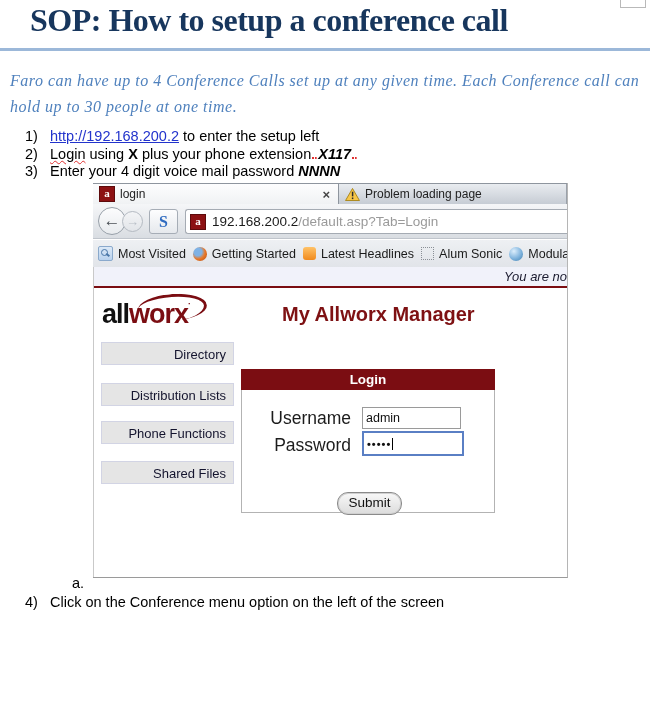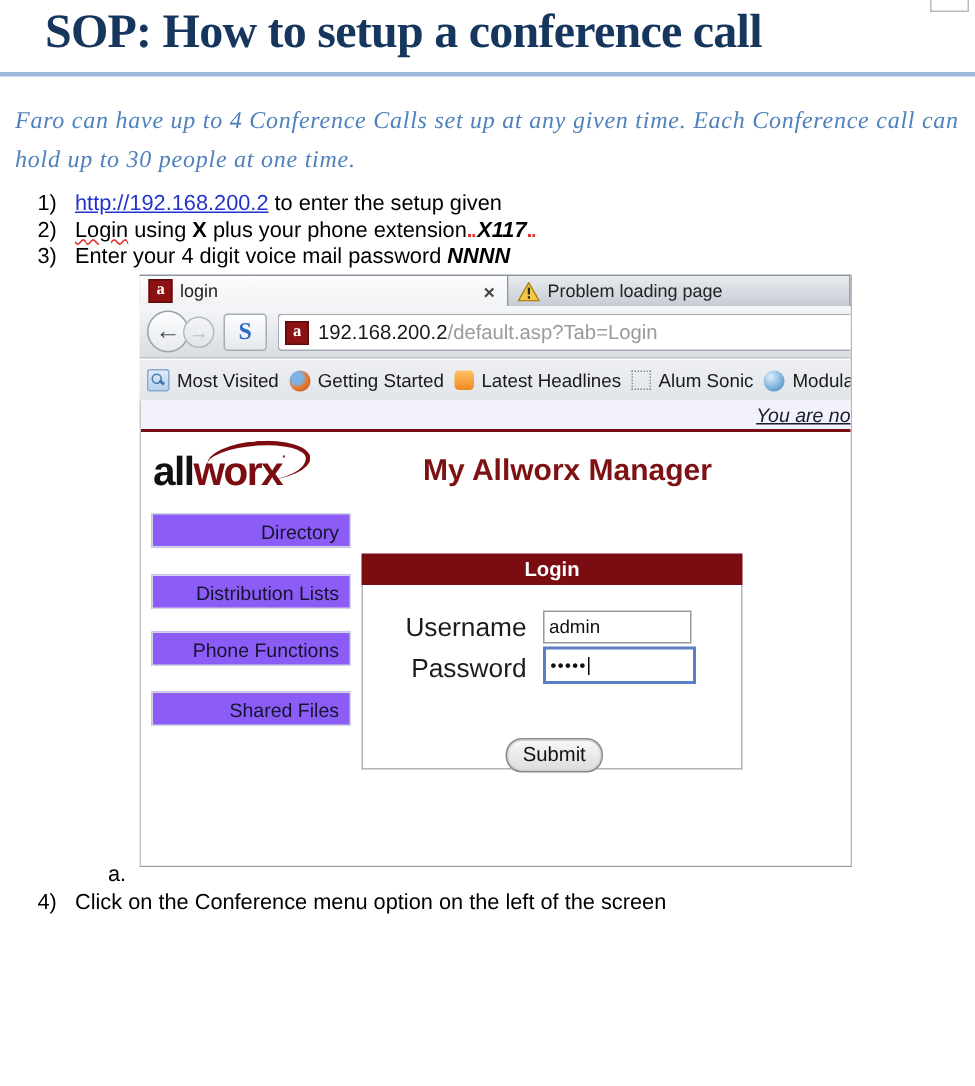--- a/index.html
+++ b/index.html
@@ -83,33 +83,33 @@
       border:1px solid #8aa9cc;position:relative;}
   .mv:after{content:"";position:absolute;left:2px;top:2px;width:5px;height:5px;
             border:1.5px solid #4a77a8;border-radius:50%;}
   .mv:before{content:"";position:absolute;left:7px;top:7px;width:4px;height:1.5px;
              background:#4a77a8;transform:rotate(40deg);}
 
   .content{position:absolute;left:0;top:84px;right:0;bottom:0;background:#fff;
            border-left:1px solid #c9c9c9;box-sizing:border-box;}
   .status{height:19px;background:#f1f2fa;border-bottom:2px solid #7B0D12;
           text-align:right;font-style:italic;font-size:13px;color:#1b1b2f;
-          padding-right:0;line-height:19px;text-decoration:underline;}
+          padding-right:0;line-height:19px;}
 
   .logo{position:absolute;left:8px;top:32px;font-size:27px;font-weight:bold;
         letter-spacing:-1px;color:#111;white-space:nowrap;}
   .logo .worx{color:#7B0D12;}
   .logo .arc{position:absolute;left:36px;top:-5px;width:66px;height:24px;
              border:solid #7B0D12;border-width:3px 3px 0 0;border-radius:50%;
              transform:rotate(-4deg);}
   .logo .reg{font-size:9px;color:#7B0D12;vertical-align:top;}
   .site-heading{position:absolute;left:188px;top:36px;font-size:20px;font-weight:bold;
                 color:#7e1113;}
 
-  .sidebtn{position:absolute;left:7px;width:133px;height:23px;background:#8b5cf6;
+  .sidebtn{position:absolute;left:7px;width:133px;height:23px;background:#e5e5e5;
            border:1px solid #d2d4e4;box-sizing:border-box;text-align:right;
            padding:4px 7px 0 0;font-size:13px;color:#14142e;cursor:pointer;}
 
   .login-panel{position:absolute;left:148px;top:186px;width:254px;height:144px;}
   .login-head{height:21px;background:#7B0D12;color:#fff;font-weight:bold;font-size:13.5px;
               text-align:center;line-height:21px;}
   .login-body{position:absolute;left:0;top:21px;right:0;bottom:0;background:#fff;
               border:1px solid #b3b3b3;border-top:none;box-sizing:border-box;}
   .frow{position:absolute;left:0;width:100%;display:flex;align-items:flex-end;}
   .flabel{width:120px;text-align:right;font-size:17.5px;color:#1c1c1c;padding-right:11px;
@@ -130,21 +130,21 @@
 <div>
 
   <div class="corner-box"></div>
 
   <h1 class="doc-title">SOP: How to setup a conference call</h1>
   <div class="title-rule"></div>
 
   <p class="intro">Faro can have up to 4 Conference Calls set up at any given time.  Each Conference call can hold up to 30 people at one time.</p>
 
   <div class="step" style="top:128px">
-    <span class="num">1)</span><a class="lnk">http://192.168.200.2</a><span>  to enter the setup given</span>
+    <span class="num">1)</span><a class="lnk">http://192.168.200.2</a><span>  to enter the setup left</span>
   </div>
   <div class="step" style="top:146px">
     <span class="num">2)</span><span class="sp">Login</span><span> using </span><span class="b">X</span><span> plus your phone extension</span><span class="redmark"></span><span class="bi">X117</span><span class="redmark"></span>
   </div>
   <div class="step" style="top:163px">
     <span class="num">3)</span><span>Enter your 4 digit voice mail password </span><span class="bi">NNNN</span>
   </div>
 
   <div class="browser">
 

